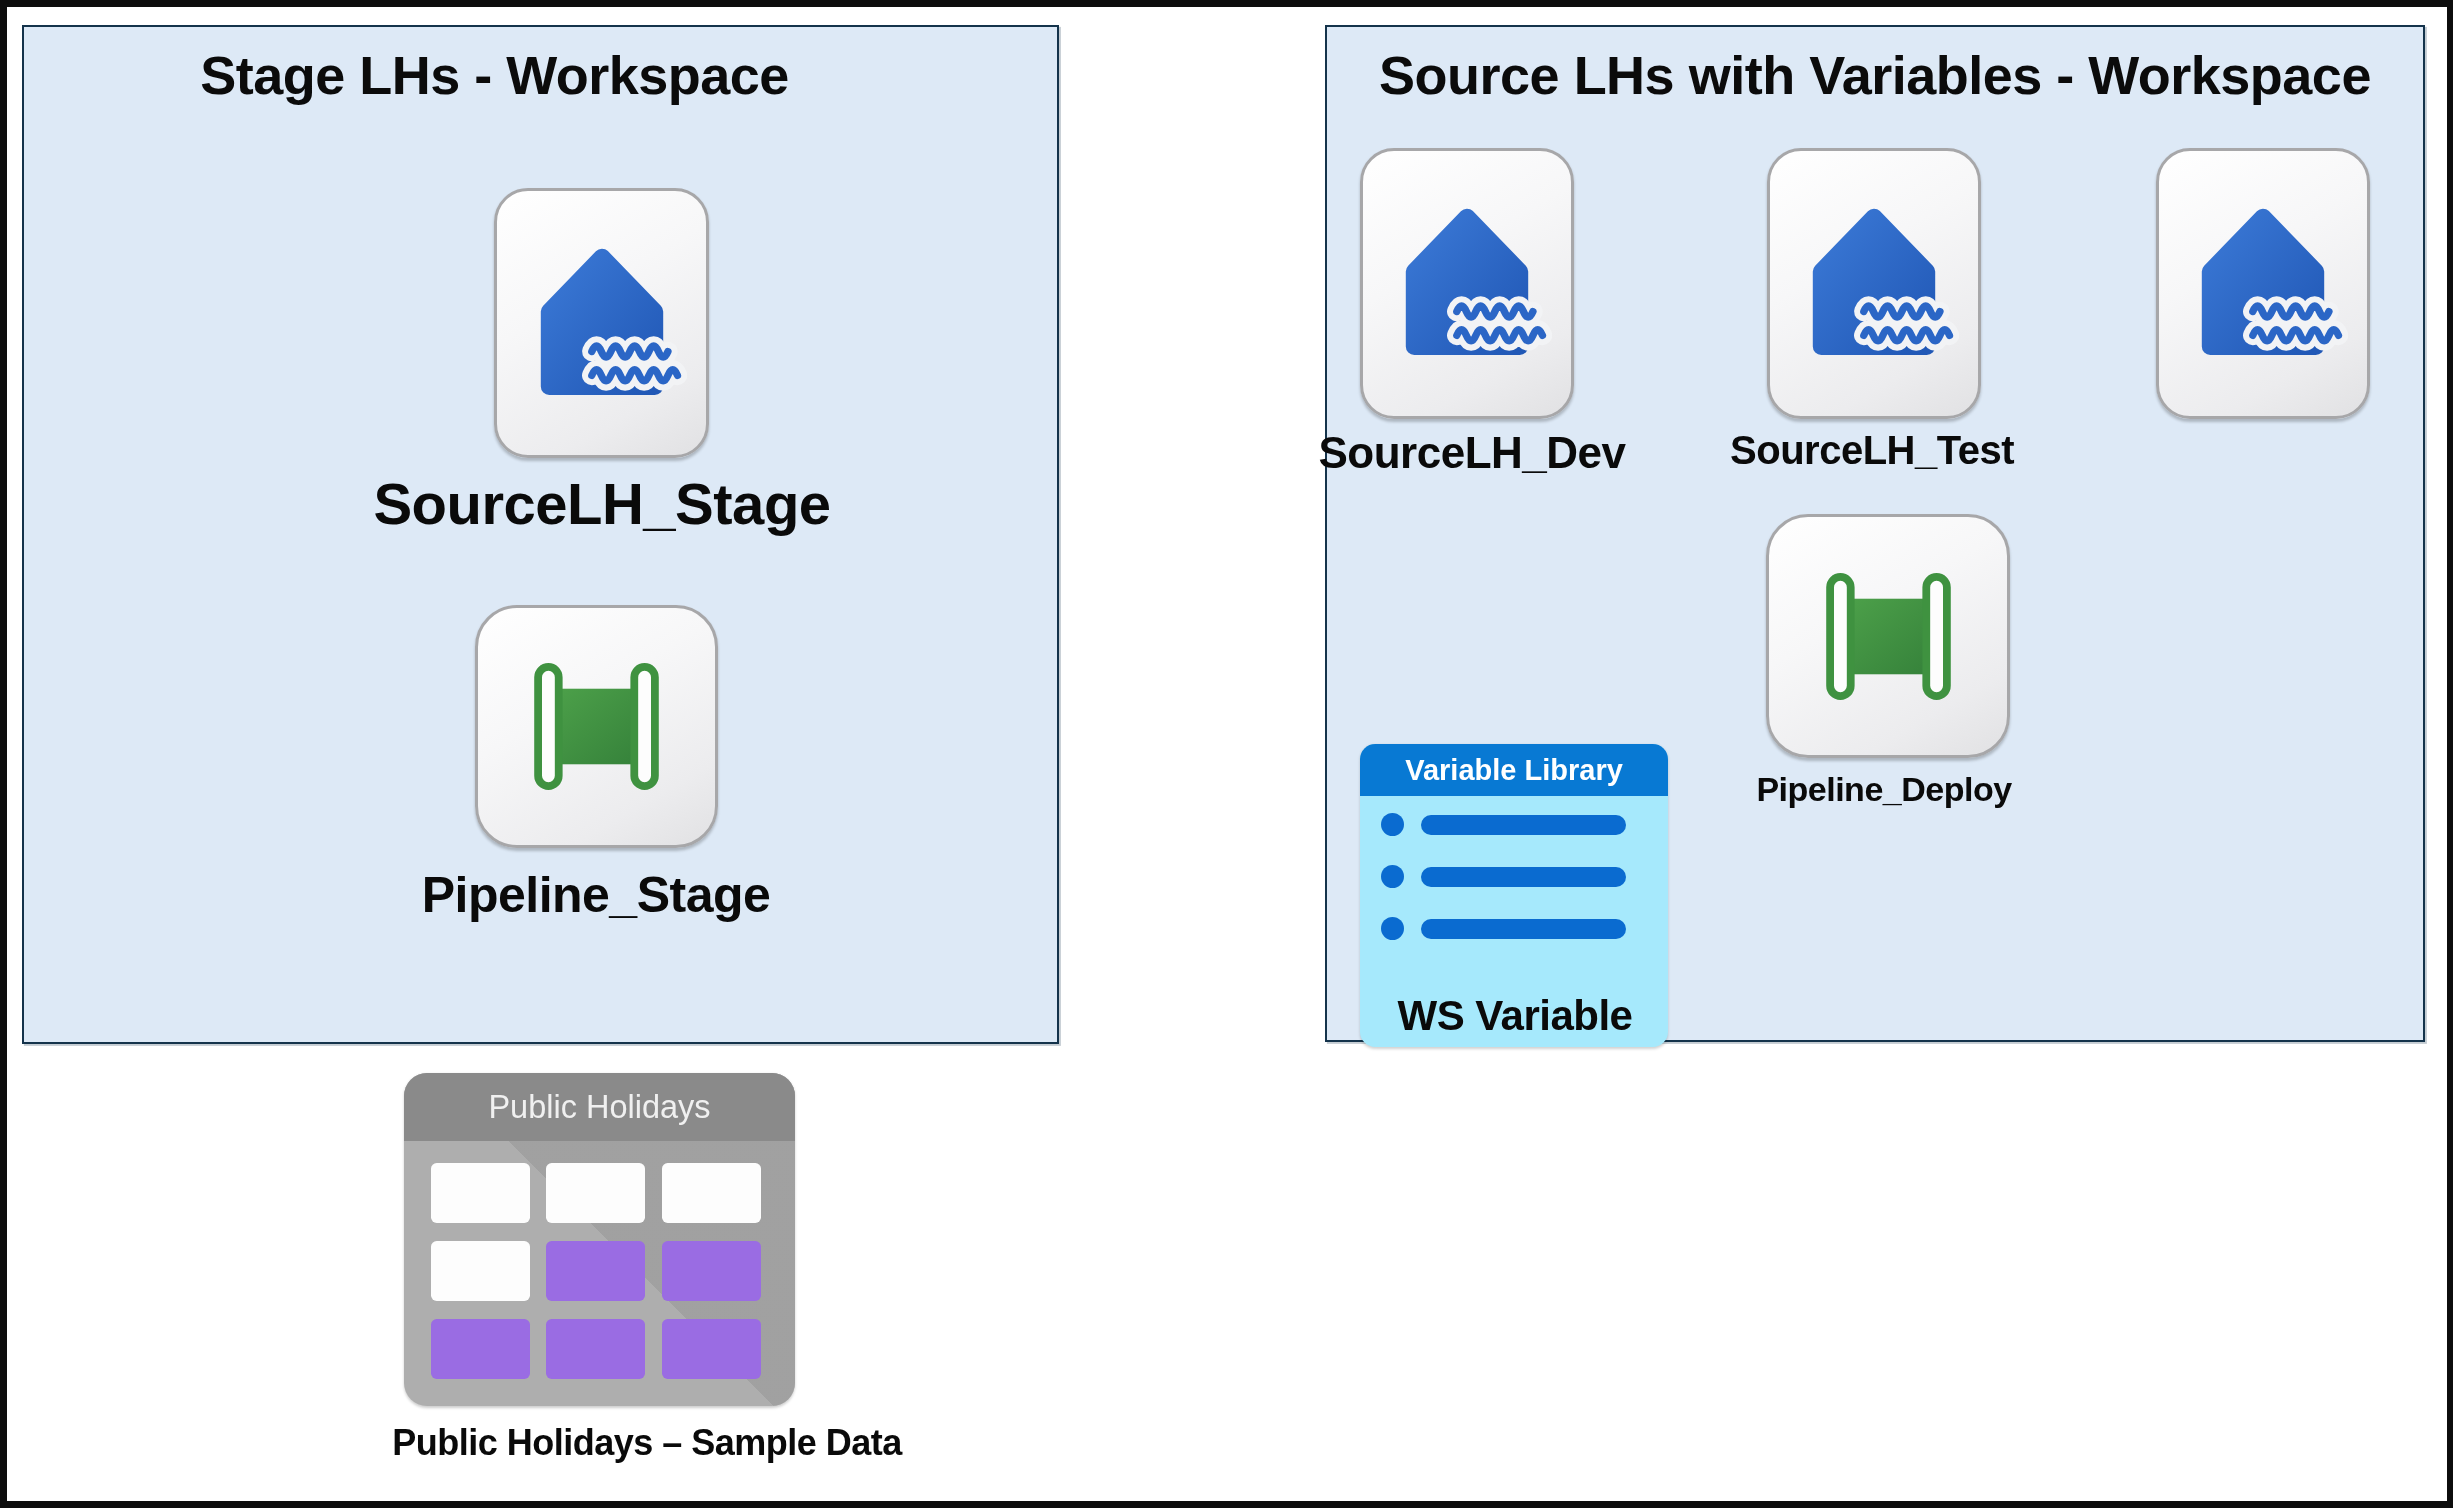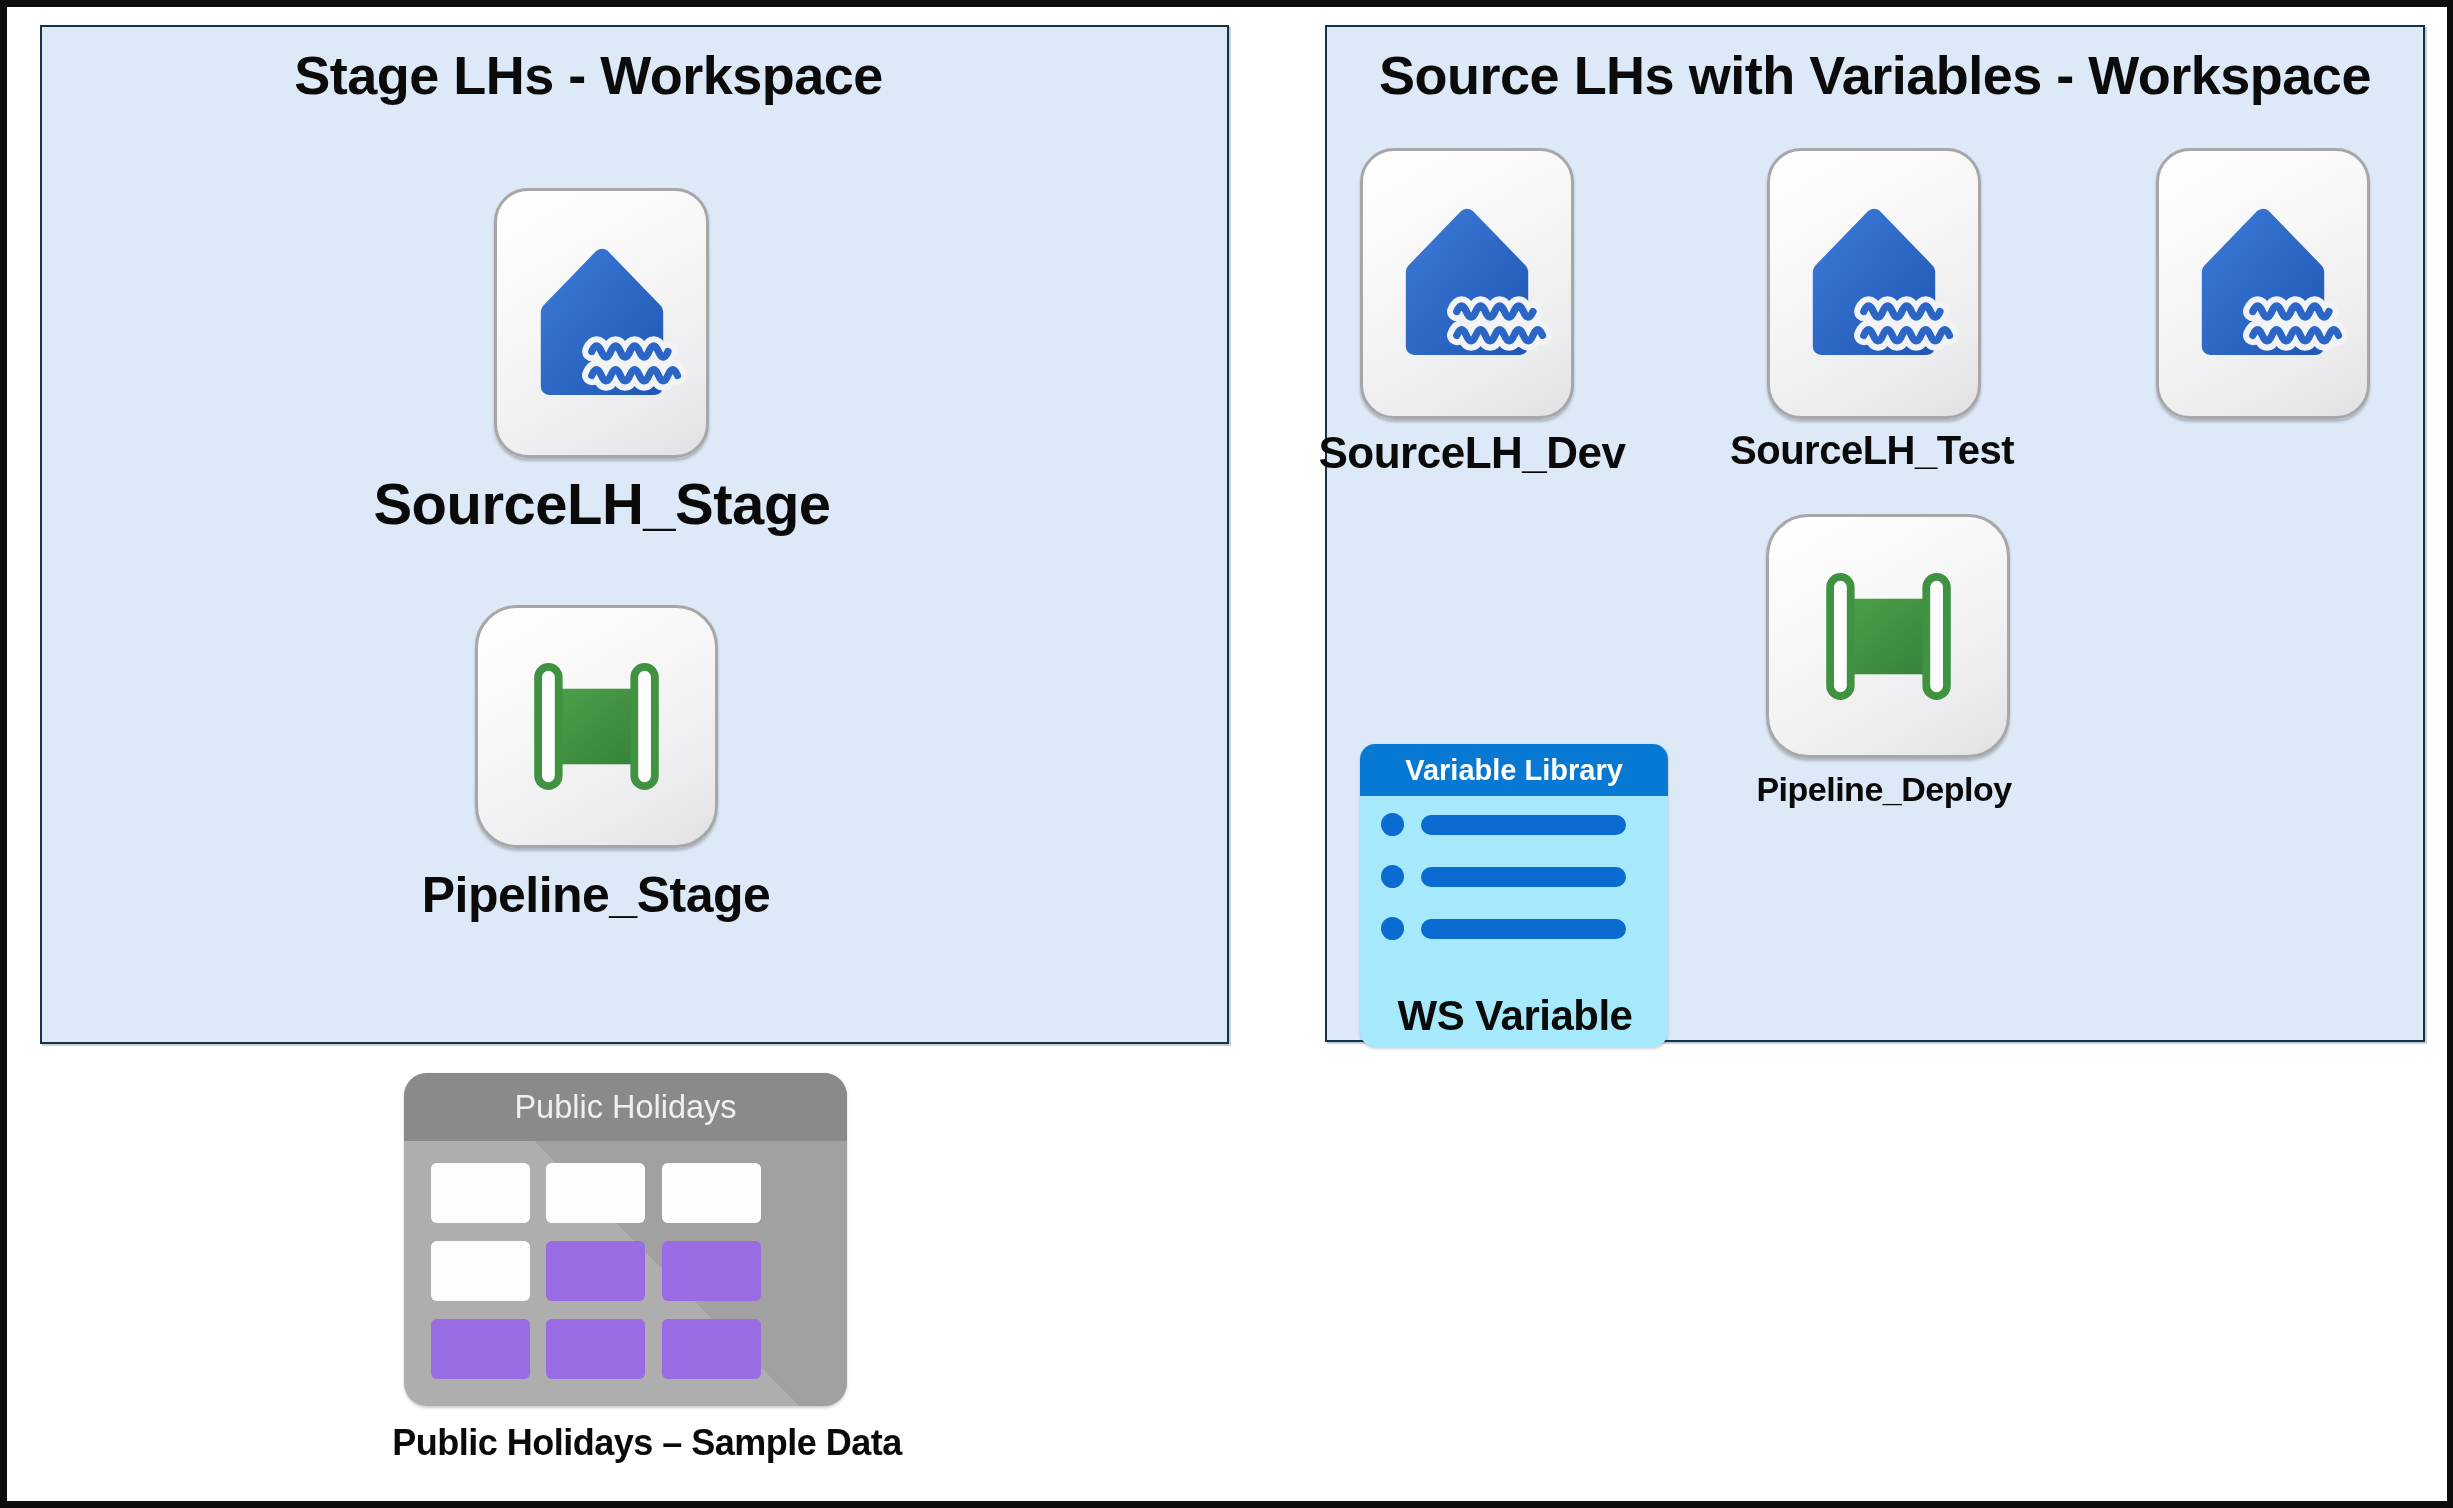--- a/index.html
+++ b/index.html
@@ -15,21 +15,21 @@
     border:7.6px solid #0d0d0d;pointer-events:none;z-index:50;
   }
   
   .ws{
     position:absolute;
     background:var(--workspace-fill,#dde9f6);
     border:2.9px solid var(--workspace-border,#14334b);
     box-sizing:border-box;
     box-shadow:1.9px 1.9px 0 rgba(20,51,75,0.25);
   }
-  #ws-stage{left:40px;top:25px;width:1189px;height:1019px;padding-left:8px;}
+  #ws-stage{left:22px;top:25px;width:1037px;height:1019px;padding-left:8px;}
   #ws-source{left:1325px;top:25px;width:1100px;height:1017px;}
   .ws-title{
     position:absolute;top:17px;left:0;width:100%;
     margin:0;text-align:center;
     font-size:54px;font-weight:700;color:#0b0b0b;
     letter-spacing:-0.5px;white-space:nowrap;
   }
   .shift-left{left:-46px;}
   
   .card{
@@ -61,21 +61,21 @@
     height:52px;background:var(--variable-header-blue,#0879d3);
     color:#ffffff;font-size:29px;font-weight:700;
     display:flex;align-items:center;justify-content:center;
   }
   .vl-body{padding:17px 23px 0 21px;}
   .vl-row{display:flex;align-items:center;gap:17px;margin-bottom:29px;}
   .vl-dot{width:23px;height:23px;border-radius:50%;background:var(--variable-row-blue,#0a6bd0);flex:0 0 auto;}
   .vl-bar{height:20px;width:205px;border-radius:10.5px;background:var(--variable-row-blue,#0a6bd0);}
   
   .ph{
-    position:absolute;left:404px;top:1073px;width:443px;height:333px;
+    position:absolute;left:404px;top:1073px;width:391px;height:333px;
     background:var(--table-body-gray,#aeaeae);
     border-radius:23px;overflow:hidden;
     box-shadow:0 1.9px 2.9px rgba(0,0,0,0.2);
   }
   .ph-header{
     position:relative;height:68px;background:var(--table-header-gray,#8a8a8a);
     color:#f0f0f0;font-size:32.5px;font-weight:400;
     display:flex;align-items:center;justify-content:center;
     z-index:1;
   }

